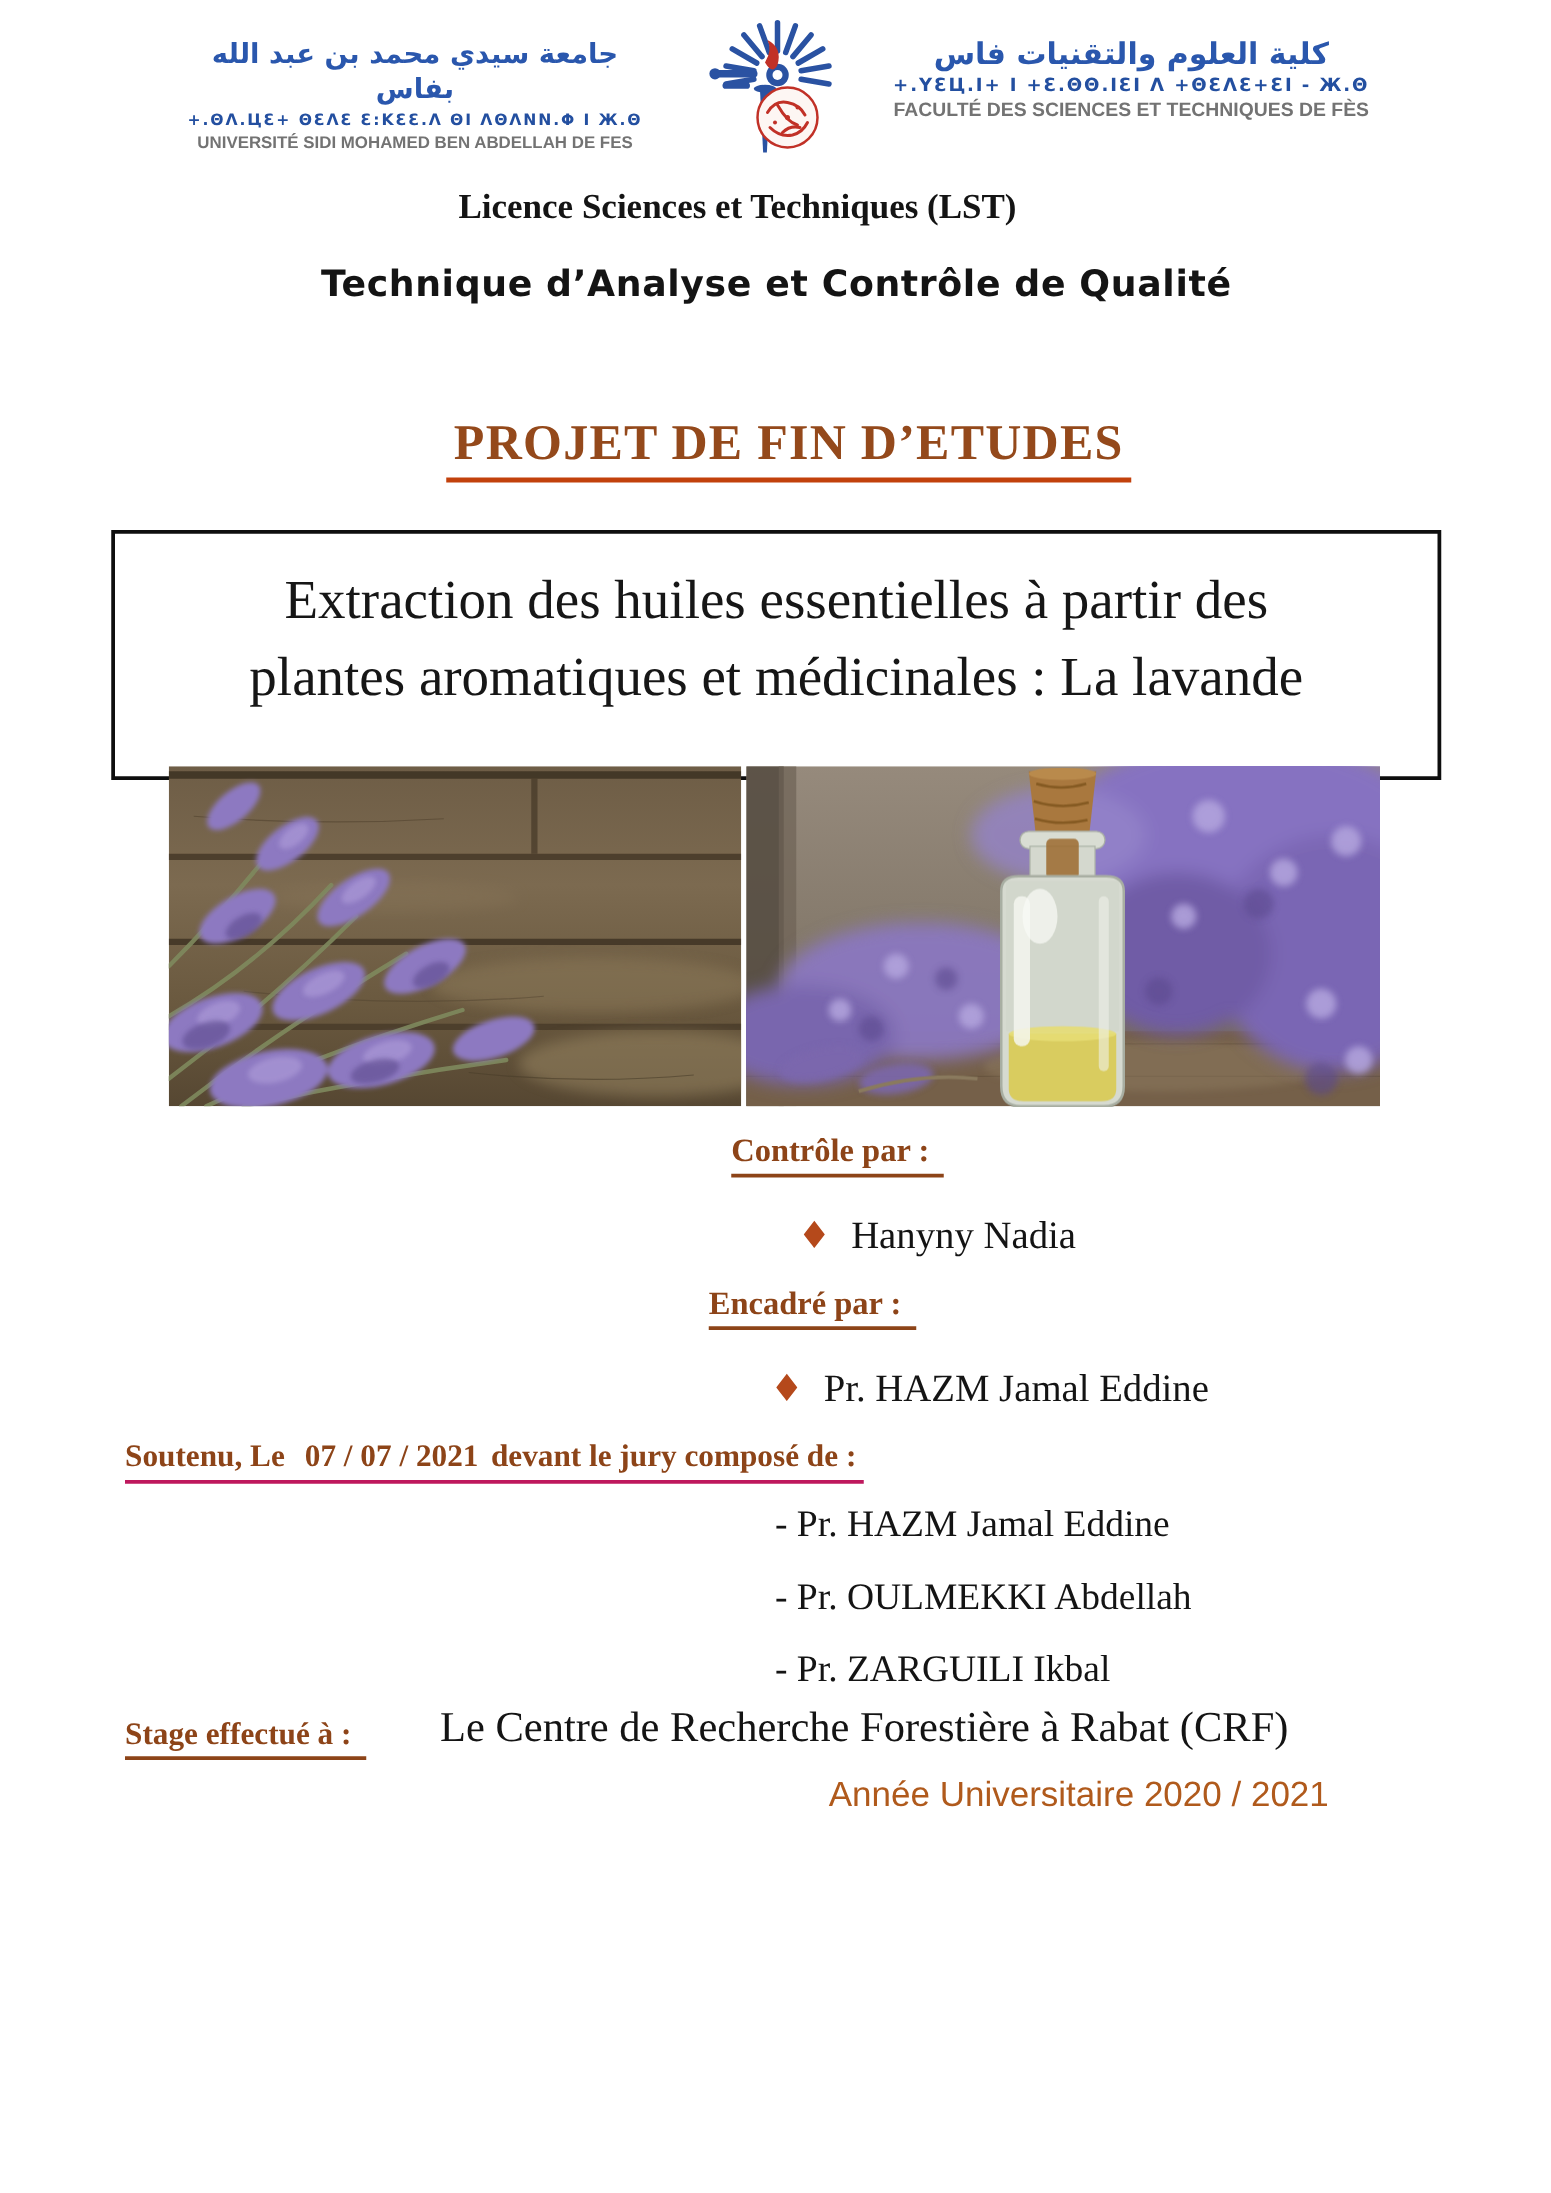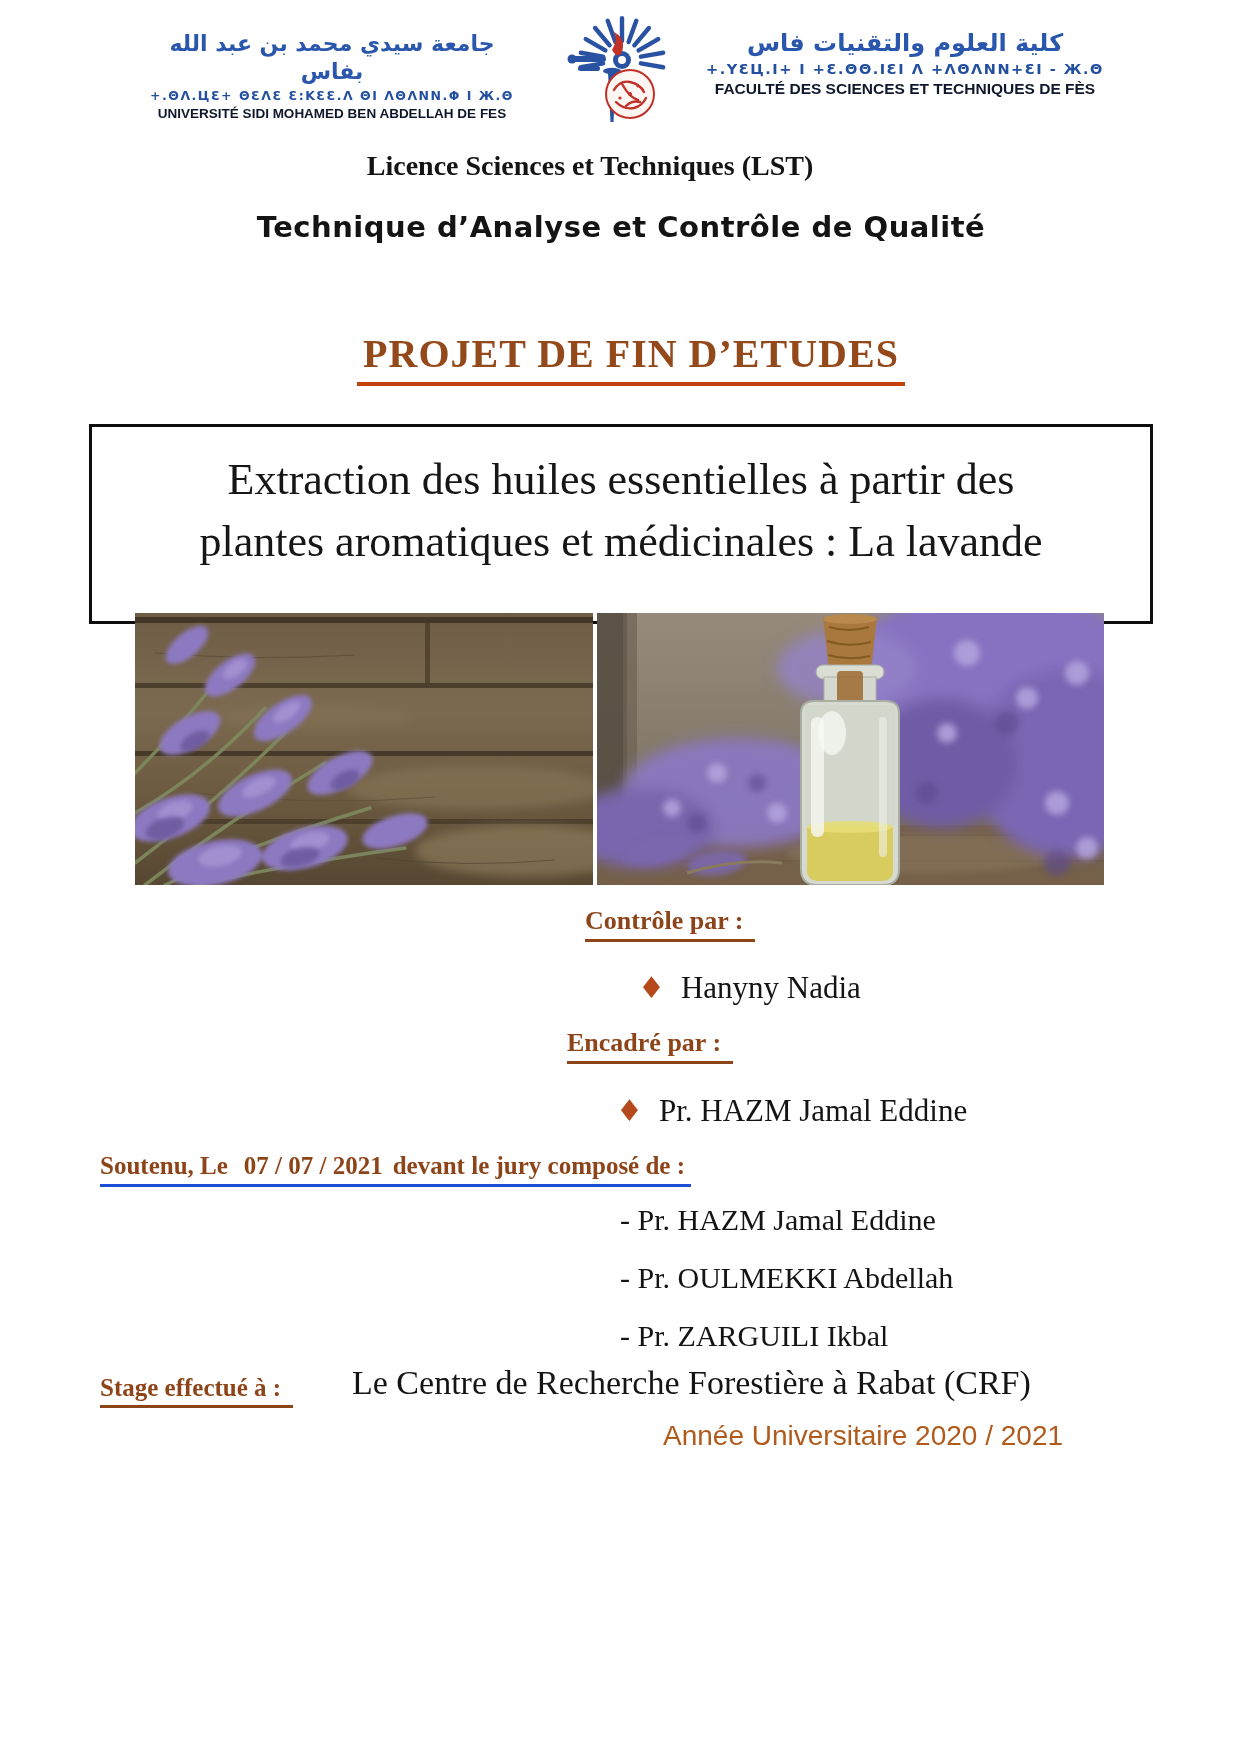--- a/index.html
+++ b/index.html
@@ -7,21 +7,21 @@
         font-family:"Liberation Serif",serif;color:#141414;}
 
   
   .hdr-block{position:absolute;text-align:center;color:#234fa0;}
   .hdr-left{left:148px;top:30px;width:368px;}
   .hdr-right{left:668px;top:28px;width:474px;}
   .hdr-ar{font-family:"DejaVu Sans",sans-serif;font-weight:bold;font-size:22px;line-height:1.25;color:#2a57ad;}
   .hdr-right .hdr-ar{font-size:24px;}
   .hdr-tf{font-family:"DejaVu Sans",sans-serif;font-weight:bold;font-size:12.5px;letter-spacing:1.5px;margin-top:3px;white-space:nowrap;}
   .hdr-right .hdr-tf{font-size:14.5px;}
-  .hdr-lt{font-family:"Liberation Sans",sans-serif;font-weight:bold;font-size:13.5px;margin-top:3px;white-space:nowrap;color:#0f172a;}
+  .hdr-lt{font-family:"Liberation Sans",sans-serif;font-weight:bold;font-size:13.5px;margin-top:3px;white-space:nowrap;color:#737373;}
   .hdr-right .hdr-lt{font-size:15.5px;}
   .logo-wrap{position:absolute;left:566px;top:10px;width:100px;height:115px;}
 
   
   .center-line{position:absolute;width:1000px;text-align:center;}
   .licence{left:90px;top:150px;font-size:28px;font-weight:bold;}
   .technique{left:121px;top:210px;font-family:"DejaVu Sans",sans-serif;font-size:29px;font-weight:bold;letter-spacing:0.5px;}
   .tacq{left:122px;top:264px;font-family:"DejaVu Sans",sans-serif;font-size:29px;font-weight:bold;letter-spacing:1px;}
   .projet-wrap{left:131px;top:330px;}
   .projet-inner{display:inline-block;color:#94491b;font-size:40px;font-weight:bold;letter-spacing:1px;
@@ -42,21 +42,21 @@
   .brown-label .ul{display:inline-block;border-bottom:3px solid #8d4418;padding:0 12px 3px 0;}
   .lbl-presente{left:585px;top:906px;}
   .lbl-encadre{left:567px;top:1028px;}
 
   .bullet-item{position:absolute;font-size:31px;white-space:nowrap;}
   .bullet-item .diamond{font-family:"DejaVu Sans",sans-serif;color:#b5491b;font-size:30px;margin-right:16px;}
   .item-student{left:638px;top:970px;}
   .item-supervisor{left:616px;top:1093px;}
 
   .soutenu{position:absolute;left:100px;top:1152px;color:#8d4418;font-weight:bold;font-size:25px;white-space:nowrap;
-           border-bottom:3px solid #1d4ed8;padding:0 6px 4px 0;}
+           border-bottom:3px solid #be185d;padding:0 6px 4px 0;}
   .soutenu .date{margin:0 10px 0 16px;}
 
   .jury-item{position:absolute;left:620px;font-size:30px;white-space:nowrap;}
   .jury-0{top:1203px;} .jury-1{top:1261px;} .jury-2{top:1319px;}
 
   .stage-label{left:100px;top:1374px;font-size:25px;}
   .stage-value{position:absolute;left:352px;top:1364px;font-size:34px;white-space:nowrap;}
 
   .annee{position:absolute;left:663px;top:1420px;font-family:"Liberation Sans",sans-serif;
          font-size:28px;color:#b05a1c;white-space:nowrap;}
@@ -105,21 +105,21 @@
         <path d="M60,96 q6,-6 14,-4"></path>
       </g>
       <circle cx="64" cy="84" r="2" fill="#c13127"></circle>
       <circle cx="72" cy="76" r="1.6" fill="#c13127"></circle>
       <circle cx="54" cy="88" r="1.6" fill="#c13127"></circle>
     </svg>
   </div>
 
   <div class="hdr-block hdr-right">
     <div class="hdr-ar">كلية العلوم والتقنيات فاس</div>
-    <div class="hdr-tf">+.ΥƐЦ.Ι+ Ι +Ɛ.ΘΘ.ΙƐΙ Λ +ΛΘΛΝΝ+ƐΙ - Ж.Θ</div>
+    <div class="hdr-tf">+.ΥƐЦ.Ι+ Ι +Ɛ.ΘΘ.ΙƐΙ Λ +ΘƐΛƐ+ƐΙ - Ж.Θ</div>
     <div class="hdr-lt">FACULTÉ DES SCIENCES ET TECHNIQUES DE FÈS</div>
   </div>
 
   <div class="center-line licence">Licence Sciences et Techniques (LST)</div>
   <div class="center-line technique">Technique d’Analyse et Contrôle de Qualité</div>
   <div class="center-line projet-wrap">
     <span class="projet-inner">PROJET DE FIN D’ETUDES</span>
   </div>
 
   <div class="title-box">

